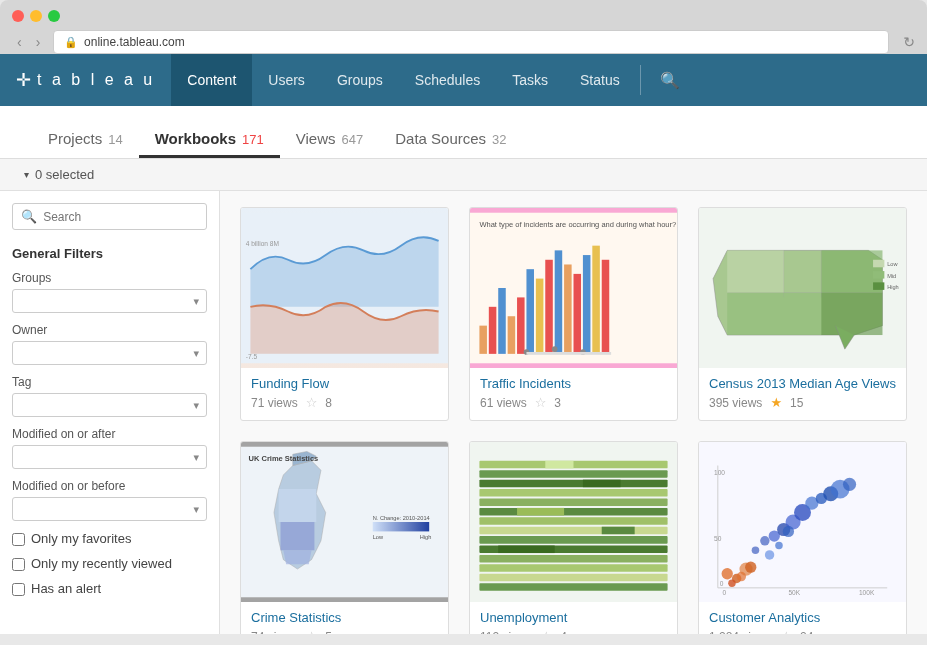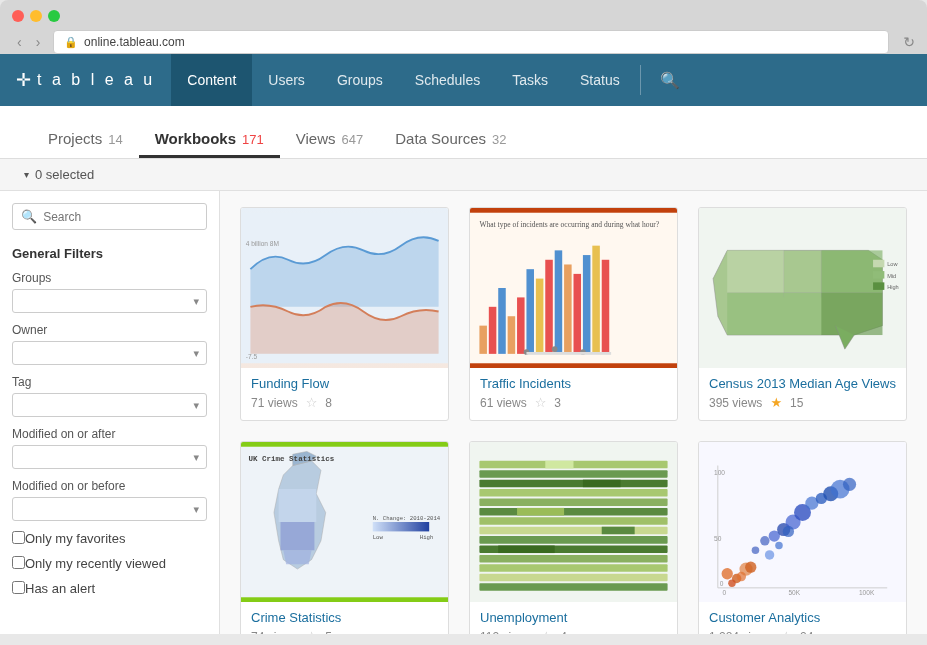--- a/index.html
+++ b/index.html
@@ -53,43 +53,43 @@
     .search-box { display: flex; align-items: center; border: 1px solid #ccc; border-radius: 3px; padding: 5px 8px; gap: 6px; margin-bottom: 16px; }
     .search-input { border: none; outline: none; flex: 1; font-size: 12px; color: #0f766e; }
     .search-icon { color: #aaa; font-size: 13px; }
 
     .filter-section-title { font-size: 13px; font-weight: 600; color: #333; margin-bottom: 10px; }
     .filter-label { font-size: 12px; color: #555; margin-bottom: 4px; margin-top: 10px; }
     .filter-select { width: 100%; border: 1px solid #ccc; border-radius: 3px; padding: 4px 6px; font-size: 12px; color: #333; background: white; cursor: pointer; appearance: none; -webkit-appearance: none; position: relative; }
     .select-wrapper { position: relative; }
     .select-wrapper::after { content: '▾'; position: absolute; right: 8px; top: 50%; transform: translateY(-50%); color: #888; font-size: 11px; pointer-events: none; }
 
-    .checkbox-item { display: flex; align-items: flex-start; margin-top: 10px; cursor: pointer; }
+    .checkbox-item { display: flex; align-items: flex-end; gap: 6px; margin-top: 10px; cursor: pointer; }
     .checkbox-input { width: 13px; height: 13px; cursor: pointer; }
     .checkbox-label { font-size: 13px; color: #444; }
 
     
     .content-area { flex: 1; overflow-y: auto; padding: 16px 20px; background: #f9f9f9; }
     .grid { display: grid; grid-template-columns: repeat(3, 1fr); gap: 20px; }
 
     
     .card { background: white; border: 1px solid #ddd; border-radius: 3px; overflow: hidden; cursor: pointer; }
     .card-thumb { height: 160px; overflow: hidden; position: relative; background: #f0f0f0; }
     .card-info { padding: 8px 10px 10px; }
     .card-title { font-size: 13px; color: #1a6e9e; font-weight: 500; margin-bottom: 4px; cursor: pointer; }
     .card-meta { display: flex; align-items: center; gap: 8px; font-size: 12px; color: #888; }
     .star-icon { font-size: 13px; color: #ccc; }
     .star-icon.filled { color: #f5a623; }
     .fav-count { font-size: 12px; color: #888; }
 
     
     .viz-funding { background: linear-gradient(180deg, #e8f0f8 0%, #f5e8e0 100%); }
-    .viz-traffic { background: #c2410c; font-family: Liberation Serif, serif; }
+    .viz-traffic { background: #f9a8d4; }
     .viz-census { background: #f0f5f0; }
-    .viz-crime { background: #84cc16; font-family: Liberation Mono, monospace; }
+    .viz-crime { background: #a3a3a3; }
     .viz-unemployment { background: #f0f5f0; }
     .viz-customer { background: #f8f8ff; }
 
     
     svg { display: block; }
   </style>
 </head>
 <body>
 
 <div class="browser-chrome">

